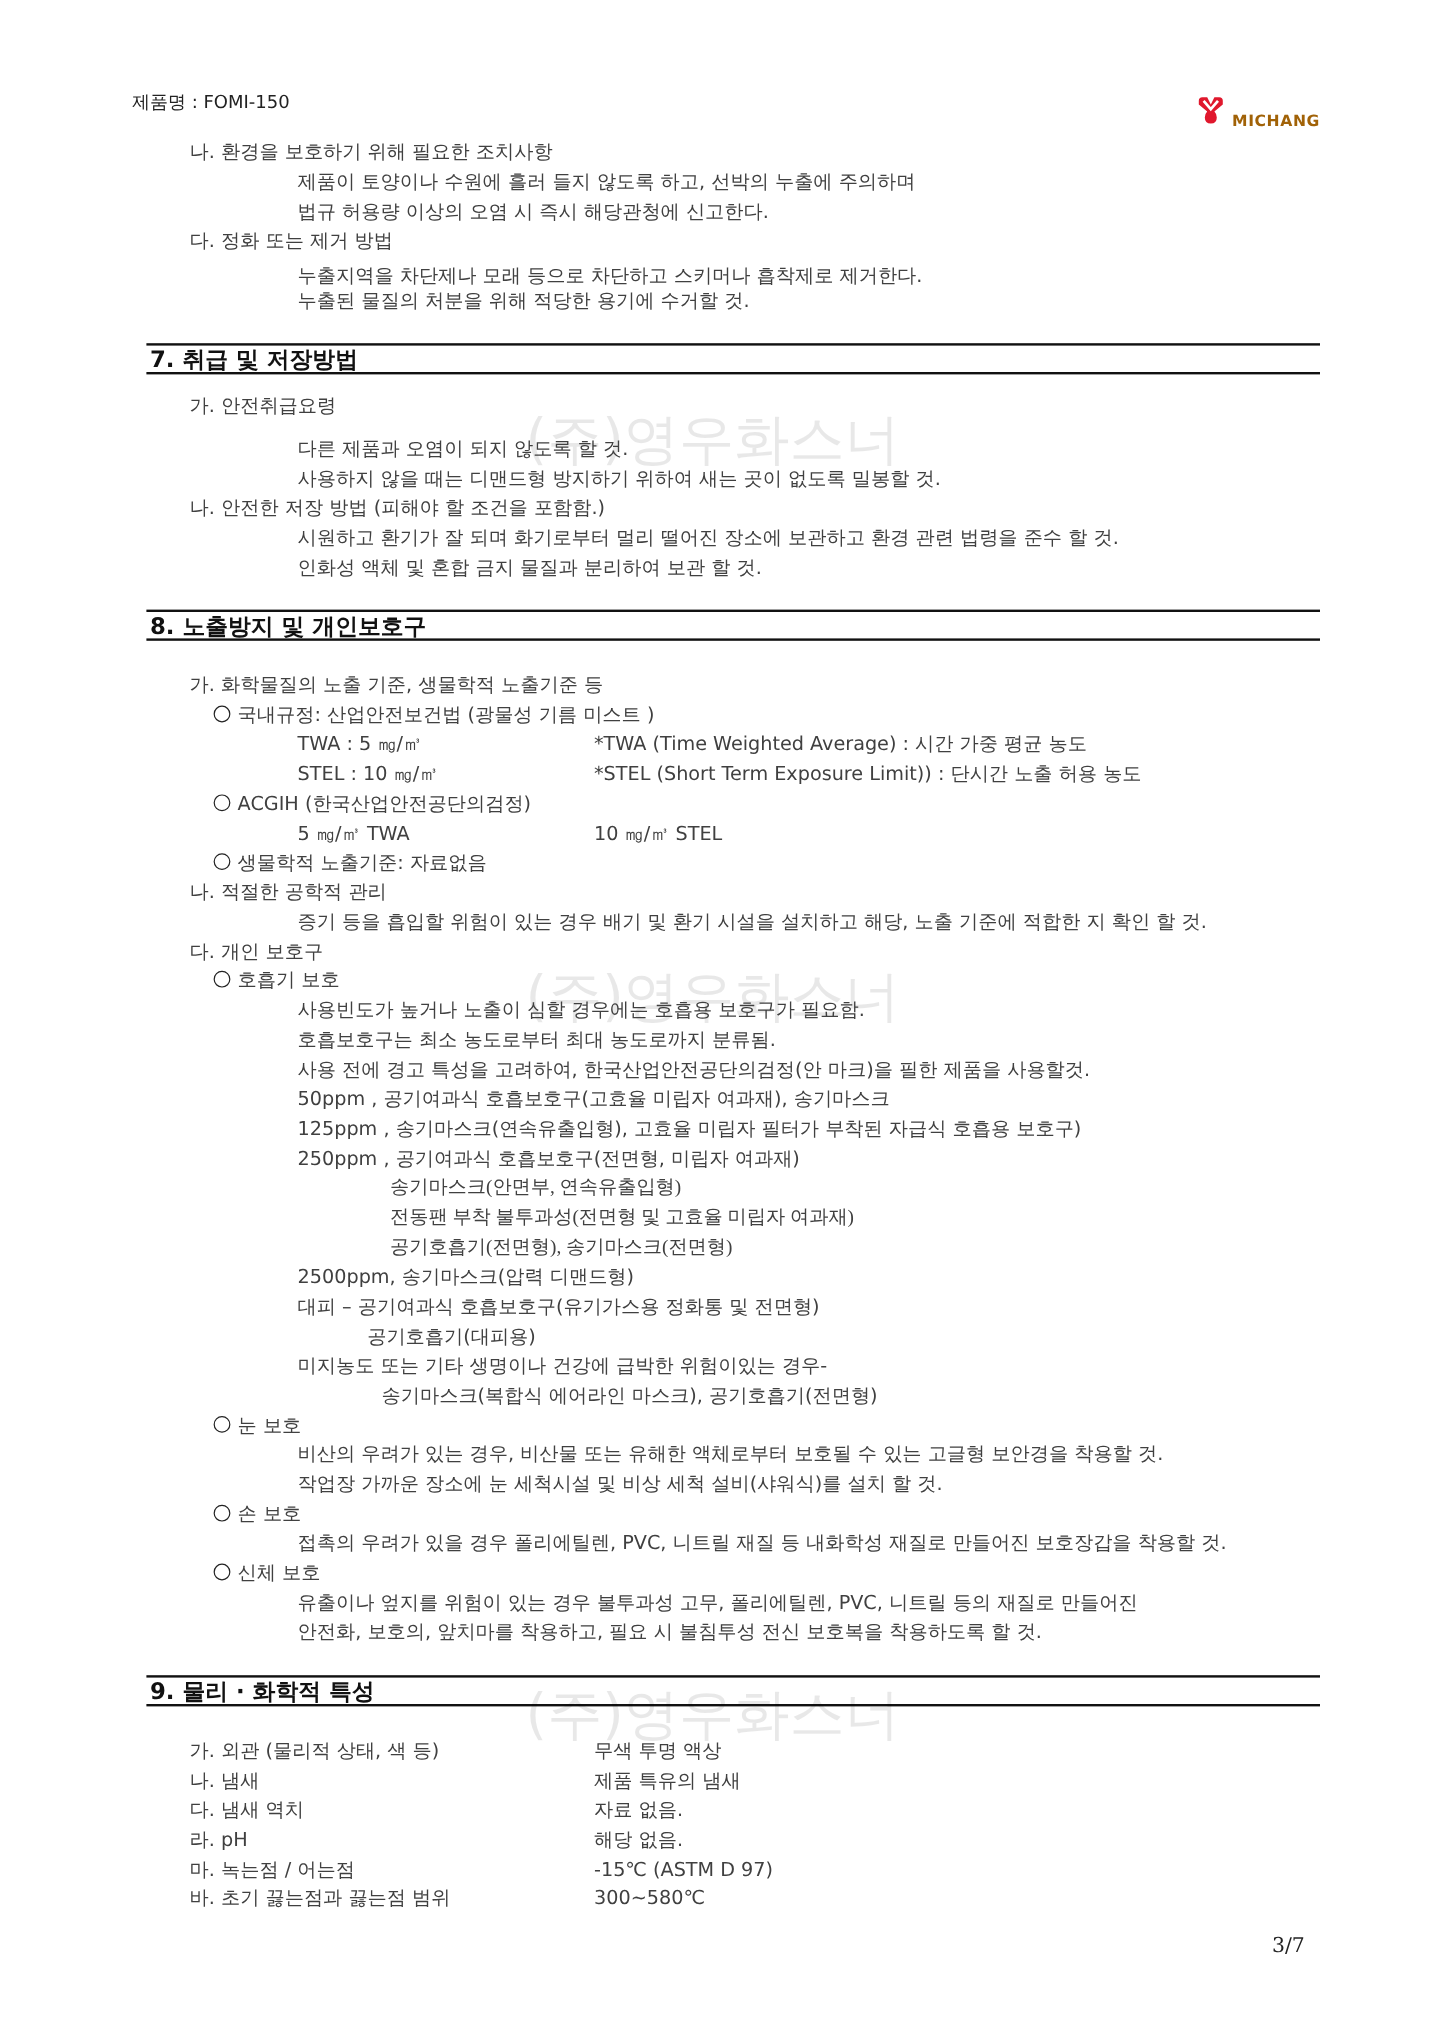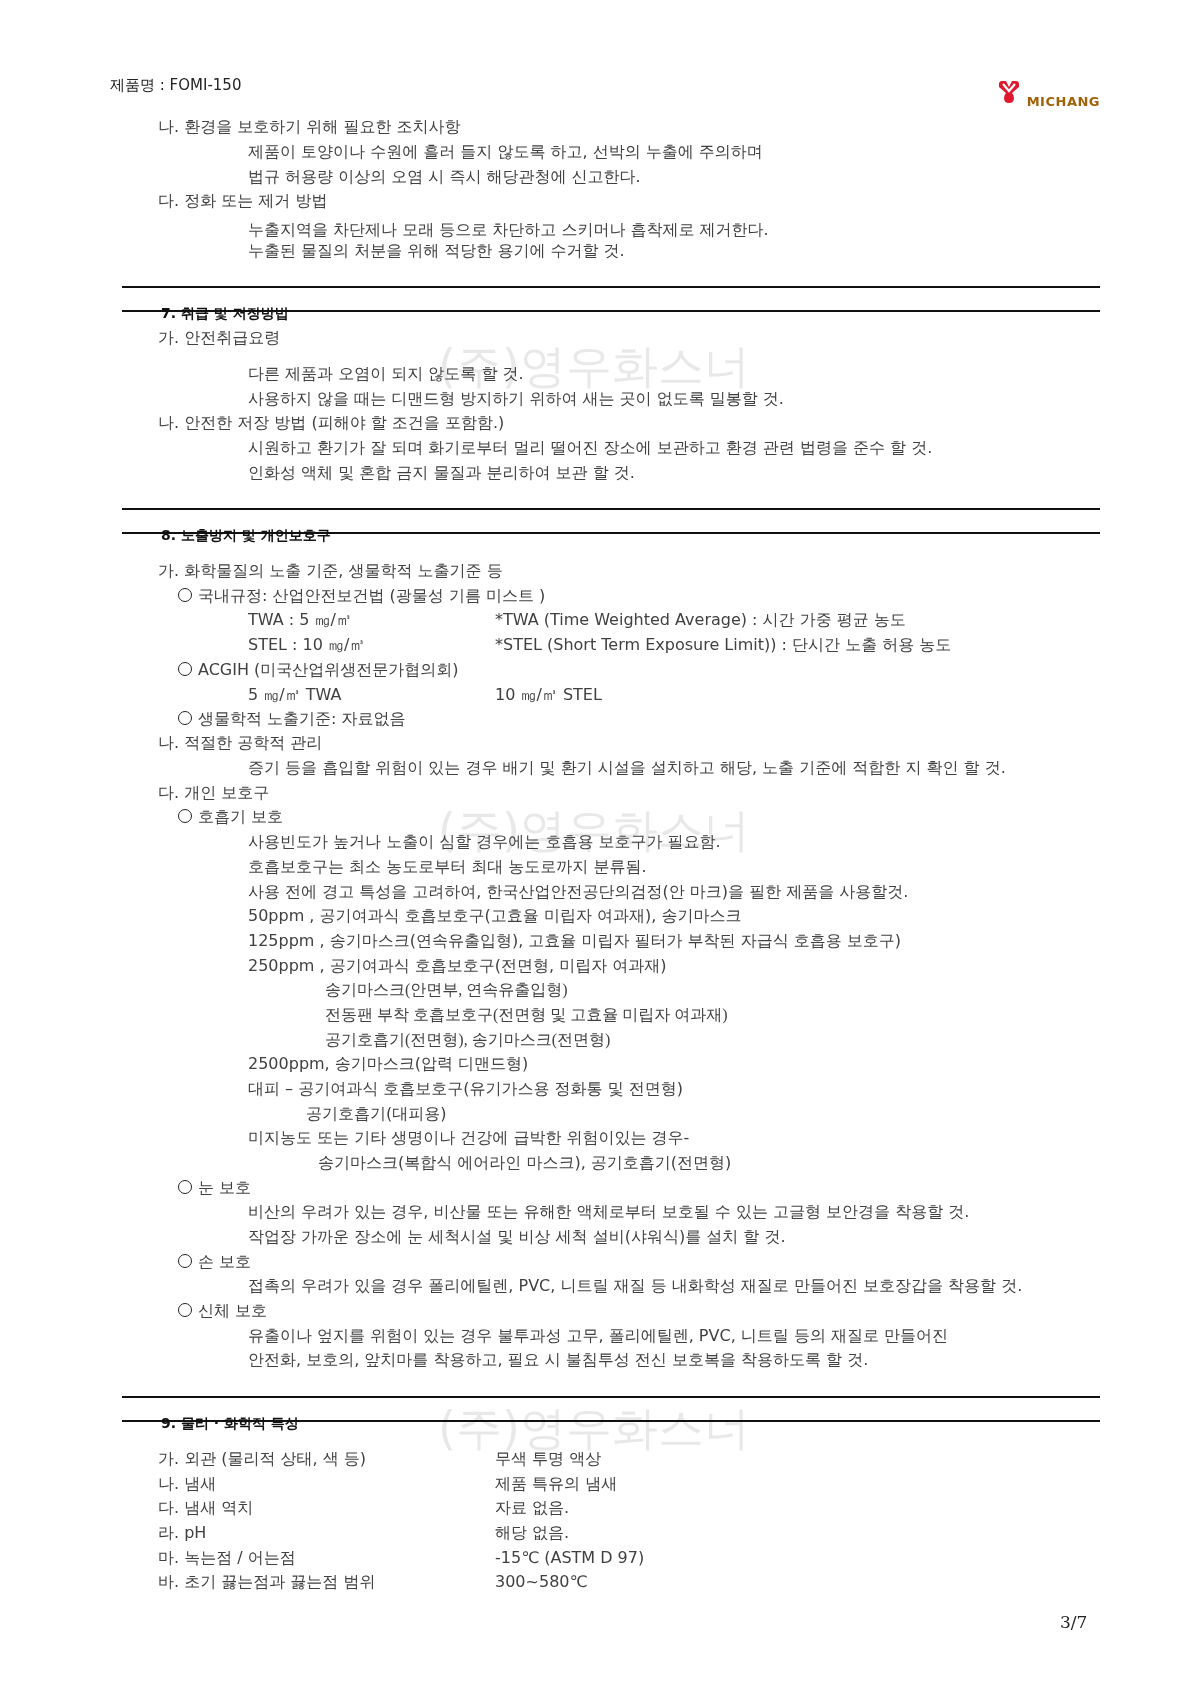--- a/index.html
+++ b/index.html
@@ -31,21 +31,21 @@
   .l3 { left: 248px; }
   .l4 { left: 325px; font-family: Liberation Serif, serif; }
   .l4b { left: 306px; }
   .l4c { left: 318px; }
   .col2 { left: 495px; }
   .section-bar {
     position: absolute; left: 122px; width: 978px; height: 22px;
     border-top: 2px solid #111; border-bottom: 2px solid #111;
   }
   .section-title {
-    position: absolute; left: 3px; top: 15px; font-size: 14px; font-weight: bold; line-height: 20px; margin-left: 36px;
+    position: absolute; left: 3px; top: 2px; font-size: 19px; font-weight: bold; line-height: 20px;
   }
   .circle {
     display: inline-block; width: 12px; height: 12px; border: 1.3px solid #222;
     border-radius: 50%; vertical-align: -1px; margin-right: 6px;
   }
   .watermark {
     position: absolute; font-size: 46px; color: rgba(0,0,0,0.09); left: 438px;
     white-space: nowrap; pointer-events: none;
   }
   .page-number {
@@ -89,37 +89,37 @@
 
   <div class="section-bar" style="top:508px">
     <span class="section-title">8. 노출방지 및 개인보호구</span>
   </div>
   <div class="line l1" style="top:561px">가. 화학물질의 노출 기준, 생물학적 노출기준 등</div>
   <div class="line l2" style="top:586px"><span class="circle"></span><span>국내규정: 산업안전보건법  (광물성 기름 미스트 )</span></div>
   <div class="line l3" style="top:610px">TWA : 5 ㎎/㎥</div>
   <div class="line col2" style="top:610px">*TWA (Time Weighted Average) : 시간 가중 평균 농도</div>
   <div class="line l3" style="top:635px">STEL : 10 ㎎/㎥</div>
   <div class="line col2" style="top:635px">*STEL (Short Term Exposure Limit)) : 단시간 노출 허용 농도</div>
-  <div class="line l2" style="top:660px"><span class="circle"></span><span>ACGIH (미국산업위생전문가협의회)</span></div>
+  <div class="line l2" style="top:660px"><span class="circle"></span><span>ACGIH (한국산업안전공단의검정)</span></div>
   <div class="line l3" style="top:685px">5 ㎎/㎥ TWA</div>
   <div class="line col2" style="top:685px">10 ㎎/㎥ STEL</div>
   <div class="line l2" style="top:709px"><span class="circle"></span><span>생물학적 노출기준: 자료없음</span></div>
   <div class="line l1" style="top:733px">나. 적절한 공학적 관리</div>
   <div class="line l3" style="top:758px">증기 등을 흡입할 위험이 있는 경우 배기 및 환기 시설을 설치하고 해당, 노출 기준에 적합한 지 확인 할 것.</div>
   <div class="line l1" style="top:783px">다. 개인 보호구</div>
   <div class="line l2" style="top:807px"><span class="circle"></span><span>호흡기 보호</span></div>
   <div class="watermark" style="top:800px">(주)영우화스너</div>
   <div class="line l3" style="top:832px">사용빈도가 높거나 노출이 심할 경우에는 호흡용 보호구가 필요함.</div>
   <div class="line l3" style="top:857px">호흡보호구는 최소 농도로부터 최대 농도로까지 분류됨.</div>
   <div class="line l3" style="top:882px">사용 전에 경고 특성을 고려하여, 한국산업안전공단의검정(안 마크)을 필한 제품을 사용할것.</div>
   <div class="line l3" style="top:906px">50ppm ,  공기여과식 호흡보호구(고효율 미립자 여과재), 송기마스크</div>
   <div class="line l3" style="top:931px">125ppm , 송기마스크(연속유출입형), 고효율 미립자 필터가 부착된 자급식 호흡용 보호구)</div>
   <div class="line l3" style="top:956px">250ppm , 공기여과식 호흡보호구(전면형, 미립자 여과재)</div>
   <div class="line l4" style="top:980px">송기마스크(안면부, 연속유출입형)</div>
-  <div class="line l4" style="top:1005px">전동팬 부착 호흡보호구(전면형 및 고효율 미립자 여과재)</div>
+  <div class="line l4" style="top:1005px">전동팬 부착 불투과성(전면형 및 고효율 미립자 여과재)</div>
   <div class="line l4" style="top:1030px">공기호흡기(전면형),  송기마스크(전면형)</div>
   <div class="line l3" style="top:1054px">2500ppm, 송기마스크(압력 디맨드형)</div>
   <div class="line l3" style="top:1079px">대피 – 공기여과식 호흡보호구(유기가스용 정화통 및 전면형)</div>
   <div class="line l4b" style="top:1104px">공기호흡기(대피용)</div>
   <div class="line l3" style="top:1128px">미지농도 또는 기타 생명이나 건강에 급박한 위험이있는 경우-</div>
   <div class="line l4c" style="top:1153px">송기마스크(복합식 에어라인 마스크), 공기호흡기(전면형)</div>
   <div class="line l2" style="top:1178px"><span class="circle"></span><span>눈 보호</span></div>
   <div class="line l3" style="top:1202px">비산의 우려가 있는 경우, 비산물 또는 유해한 액체로부터 보호될 수 있는 고글형 보안경을 착용할 것.</div>
   <div class="line l3" style="top:1227px">작업장 가까운 장소에 눈 세척시설 및 비상 세척 설비(샤워식)를 설치 할 것.</div>
   <div class="line l2" style="top:1252px"><span class="circle"></span><span>손 보호</span></div>

